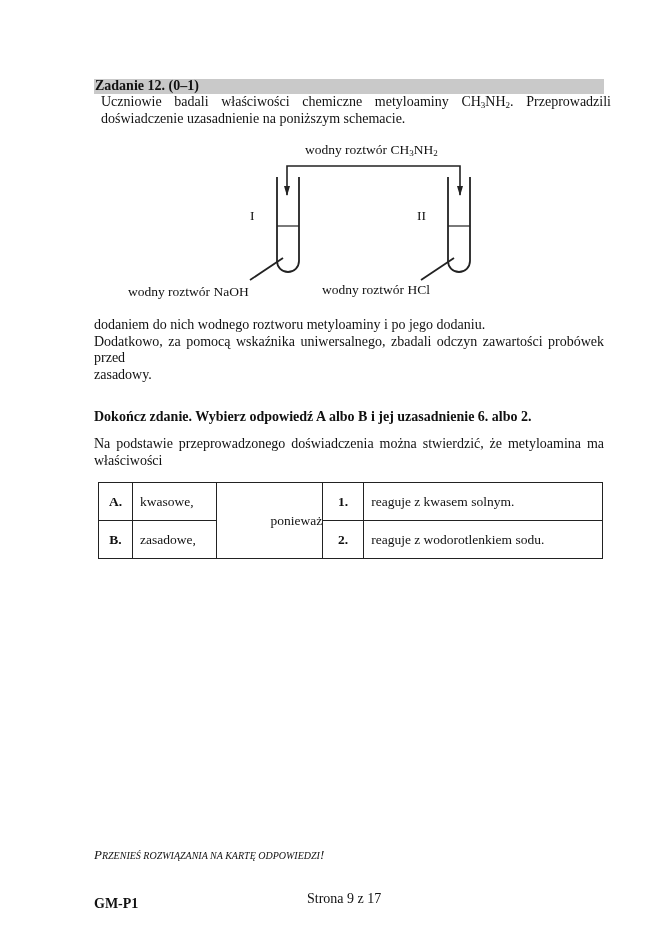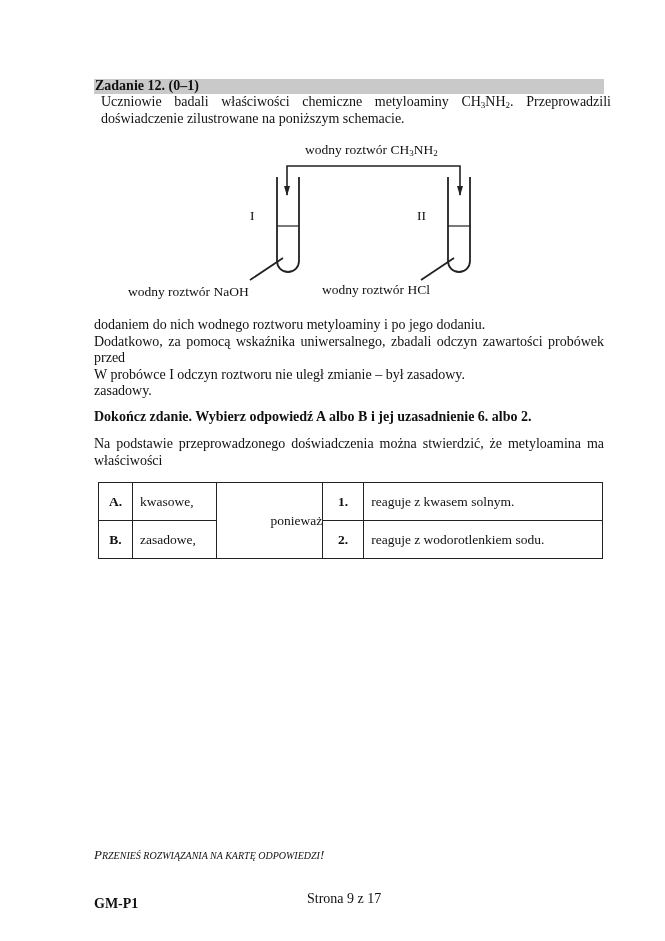--- a/index.html
+++ b/index.html
@@ -27,21 +27,21 @@
   .footer-page { left:307px; top:891px; font-size:14px; }
 </style>
 </head>
 <body>
 
 <div class="abs header-bar"></div>
 <div class="abs header-title">Zadanie 12. (0–1)</div>
 
 <div class="abs para" style="top:94px;margin-left:7px;">
   <span class="line justify-last"><span>Uczniowie badali właściwości chemiczne metyloaminy</span> <span><span>CH</span><sub>3</sub><span>NH</span><sub>2</sub></span><span>. Przeprowadzili</span></span>
-  <span class="line">doświadczenie zilustrowane na poniższym schemacie.</span>
+  <span class="line">doświadczenie uzasadnienie na poniższym schemacie.</span>
 </div>
 
 <svg class="abs diagram" width="665" height="320">
 
   <g stroke="#222" stroke-width="1.6" fill="none">
     <polyline points="287,195 287,166 460,166 460,195"></polyline>
   </g>
   <polygon points="284,186 290,186 287,196" fill="#222"></polygon>
   <polygon points="457,186 463,186 460,196" fill="#222"></polygon>
 
@@ -60,21 +60,20 @@
 
 <div class="abs dlabel" style="left:305px; top:142px;"><span>wodny roztwór CH</span><sub>3</sub><span>NH</span><sub>2</sub></div>
 <div class="abs dlabel" style="left:250px; top:208px;">I</div>
 <div class="abs dlabel" style="left:417px; top:208px;">II</div>
 <div class="abs dlabel" style="left:128px; top:284px;">wodny roztwór NaOH</div>
 <div class="abs dlabel" style="left:322px; top:282px;">wodny roztwór HCl</div>
 
 <div class="abs para" style="top:317px;">
   <span class="line">dodaniem do nich wodnego roztworu metyloaminy i po jego dodaniu.</span>
   <span class="line justify-last">Dodatkowo, za pomocą wskaźnika uniwersalnego, zbadali odczyn zawartości probówek przed</span>
-  <span class="line">W probówce I odczyn roztworu nie uległ zmianie – był zasadowy.</span>
   <span class="line">zasadowy.</span>
 </div>
 
 <div class="abs para bold" style="top:409px;">Dokończ zdanie. Wybierz odpowiedź A albo B i jej uzasadnienie 6. albo 2.</div>
 
 <div class="abs para" style="top:436px;">
   <span class="line justify-last">Na podstawie przeprowadzonego doświadczenia można stwierdzić, że metyloamina ma</span>
   <span class="line">właściwości</span>
 </div>
 

